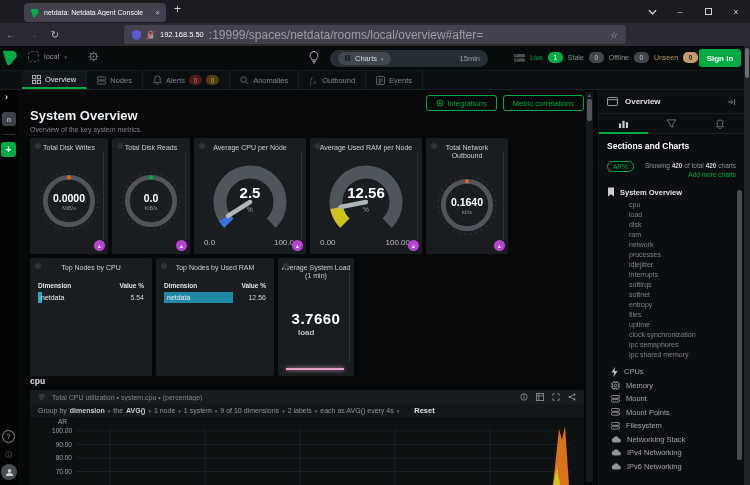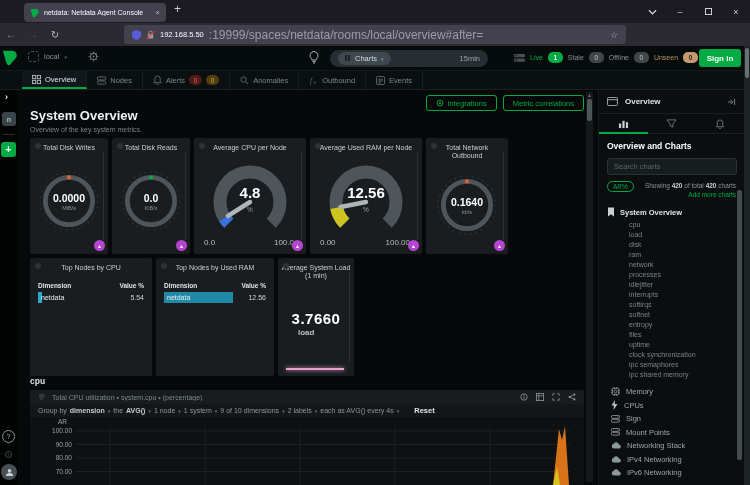--- a/index.html
+++ b/index.html
@@ -426,21 +426,21 @@
 
           <div class="card gcard" style="width:112px">
             <span class="card-ghost"></span>
             <div class="gcard-title">Average CPU per Node</div>
             <div class="meter-wrap">
               <svg width="100" height="70" viewBox="0 0 100 70">
                 <path d="M 28.8 61.2 A 30 30 0 1 1 71.2 61.2" fill="none" stroke="#4e565b" stroke-width="13"></path>
                 <path class="meter-arc" d="M 28.8 61.2 A 30 30 0 0 1 24.6 55.9" fill="none" stroke-width="13" stroke="#3871e0"></path>
                 <line class="meter-needle" x1="50" y1="40" x2="28.0" y2="53.8" stroke="#aeb6ba" stroke-width="4.5" stroke-linecap="round"></line>
               </svg>
-              <div class="meter-val">4.8</div>
+              <div class="meter-val">2.5</div>
               <div class="meter-unit">%</div>
             </div>
             <span class="meter-min">0.0</span>
             <span class="meter-max">100.0</span>
             <span class="card-handle"></span>
             <span class="anomaly">▲</span>
           </div>
 
           <div class="card gcard" style="width:112px">
             <span class="card-ghost"></span>
@@ -639,22 +639,21 @@
               </svg>
           </span>
           <span class="sbr-tab">
             <svg width="10" height="10" viewBox="0 0 10 11">
                 <path d="M5 1 a3 3 0 0 1 3 3 V7 l1 1.5 H1 L2 7 V4 a3 3 0 0 1 3-3 Z" fill="none" stroke="#6e787d"></path>
                 <path d="M4 9.7 a1 1 0 0 0 2 0" stroke="#6e787d" fill="none"></path>
               </svg>
           </span>
           <span class="sbr-underline"></span>
         </div>
-        <div class="sbr-sec-title">Overview and Charts</div>
-        <input class="search" placeholder="Search charts" style="">
+        <div class="sbr-sec-title">Sections and Charts</div>
         <div class="filter-row">
           <span class="arp-badge">AR%</span>
           <span class="showing-wrap">
             <span>Showing</span>
             <b>420</b>
             <span>of total</span>
             <b>420</b>
             <span>charts</span>
             <br>
             <span class="add-more">Add more charts</span>
@@ -682,60 +681,71 @@
           <div class="sbr-item">entropy</div>
           <div class="sbr-item">files</div>
           <div class="sbr-item">uptime</div>
           <div class="sbr-item">clock synchronization</div>
           <div class="sbr-item">ipc semaphores</div>
           <div class="sbr-item">ipc shared memory</div>
         </div>
         <div class="sbr-sections">
           <div class="sbr-section">
             <span class="ic">
+                <svg width="7" height="10" viewBox="0 0 7 10">
+                  <path d="M4 0 L0.5 5.5 H3 L2.5 10 L6.5 4 H3.7 Z" fill="#b9c4c9"></path>
+                </svg>
+              </span>
+            <span>CPUs</span>
+          </div>
+          <div class="sbr-section">
+            <span class="ic">
                 <svg width="9" height="9" viewBox="0 0 10 10">
                   <rect x="1.5" y="1.5" width="7" height="7" rx="1" fill="none" stroke="#8d989d"></rect>
                   <circle cx="5" cy="5" r="1.6" fill="none" stroke="#8d989d"></circle>
                   <path d="M3.5 0 V1.5 M6.5 0 V1.5 M3.5 8.5 V10 M6.5 8.5 V10 M0 3.5 H1.5 M0 6.5 H1.5 M8.5 3.5 H10 M8.5 6.5 H10" stroke="#8d989d"></path>
                 </svg>
               </span>
             <span>Memory</span>
-          </div>
-          <div class="sbr-section">
-            <span class="ic">
-                <svg width="7" height="10" viewBox="0 0 7 10">
-                  <path d="M4 0 L0.5 5.5 H3 L2.5 10 L6.5 4 H3.7 Z" fill="#b9c4c9"></path>
-                </svg>
-              </span>
-            <span>CPUs</span>
           </div>
           <div class="sbr-section">
             <span class="ic">
                 <svg width="9" height="8" viewBox="0 0 10 9">
                   <rect x="0.5" y="0.5" width="9" height="3.2" rx="1" fill="none" stroke="#8d989d"></rect>
                   <rect x="0.5" y="4.8" width="9" height="3.2" rx="1" fill="none" stroke="#8d989d"></rect>
                   <circle cx="7.8" cy="2.1" r="0.6" fill="#8d989d"></circle>
                   <circle cx="7.8" cy="6.4" r="0.6" fill="#8d989d"></circle>
                 </svg>
               </span>
-            <span>Sign</span>
+            <span>Mount</span>
           </div>
           <div class="sbr-section">
             <span class="ic">
                 <svg width="9" height="8" viewBox="0 0 10 9">
                   <rect x="0.5" y="0.5" width="9" height="3.2" rx="1" fill="none" stroke="#8d989d"></rect>
                   <rect x="0.5" y="4.8" width="9" height="3.2" rx="1" fill="none" stroke="#8d989d"></rect>
                   <circle cx="7.8" cy="2.1" r="0.6" fill="#8d989d"></circle>
                   <circle cx="7.8" cy="6.4" r="0.6" fill="#8d989d"></circle>
                 </svg>
               </span>
             <span>Mount Points</span>
           </div>
           <div class="sbr-section">
             <span class="ic">
+                <svg width="9" height="8" viewBox="0 0 10 9">
+                  <rect x="0.5" y="0.5" width="9" height="3.2" rx="1" fill="none" stroke="#8d989d"></rect>
+                  <rect x="0.5" y="4.8" width="9" height="3.2" rx="1" fill="none" stroke="#8d989d"></rect>
+                  <circle cx="7.8" cy="2.1" r="0.6" fill="#8d989d"></circle>
+                  <circle cx="7.8" cy="6.4" r="0.6" fill="#8d989d"></circle>
+                </svg>
+              </span>
+            <span>Filesystem</span>
+          </div>
+          <div class="sbr-section">
+            <span class="ic">
                 <svg width="10" height="7" viewBox="0 0 11 8">
                   <path d="M3 7.5 a2.6 2.6 0 0 1 -0.4 -5.1 a3.2 3.2 0 0 1 6.2 0.4 a2.3 2.3 0 0 1 -0.3 4.7 Z" fill="#8d989d"></path>
                 </svg>
               </span>
             <span>Networking Stack</span>
           </div>
           <div class="sbr-section">
             <span class="ic">
                 <svg width="10" height="7" viewBox="0 0 11 8">
                   <path d="M3 7.5 a2.6 2.6 0 0 1 -0.4 -5.1 a3.2 3.2 0 0 1 6.2 0.4 a2.3 2.3 0 0 1 -0.3 4.7 Z" fill="#8d989d"></path>

